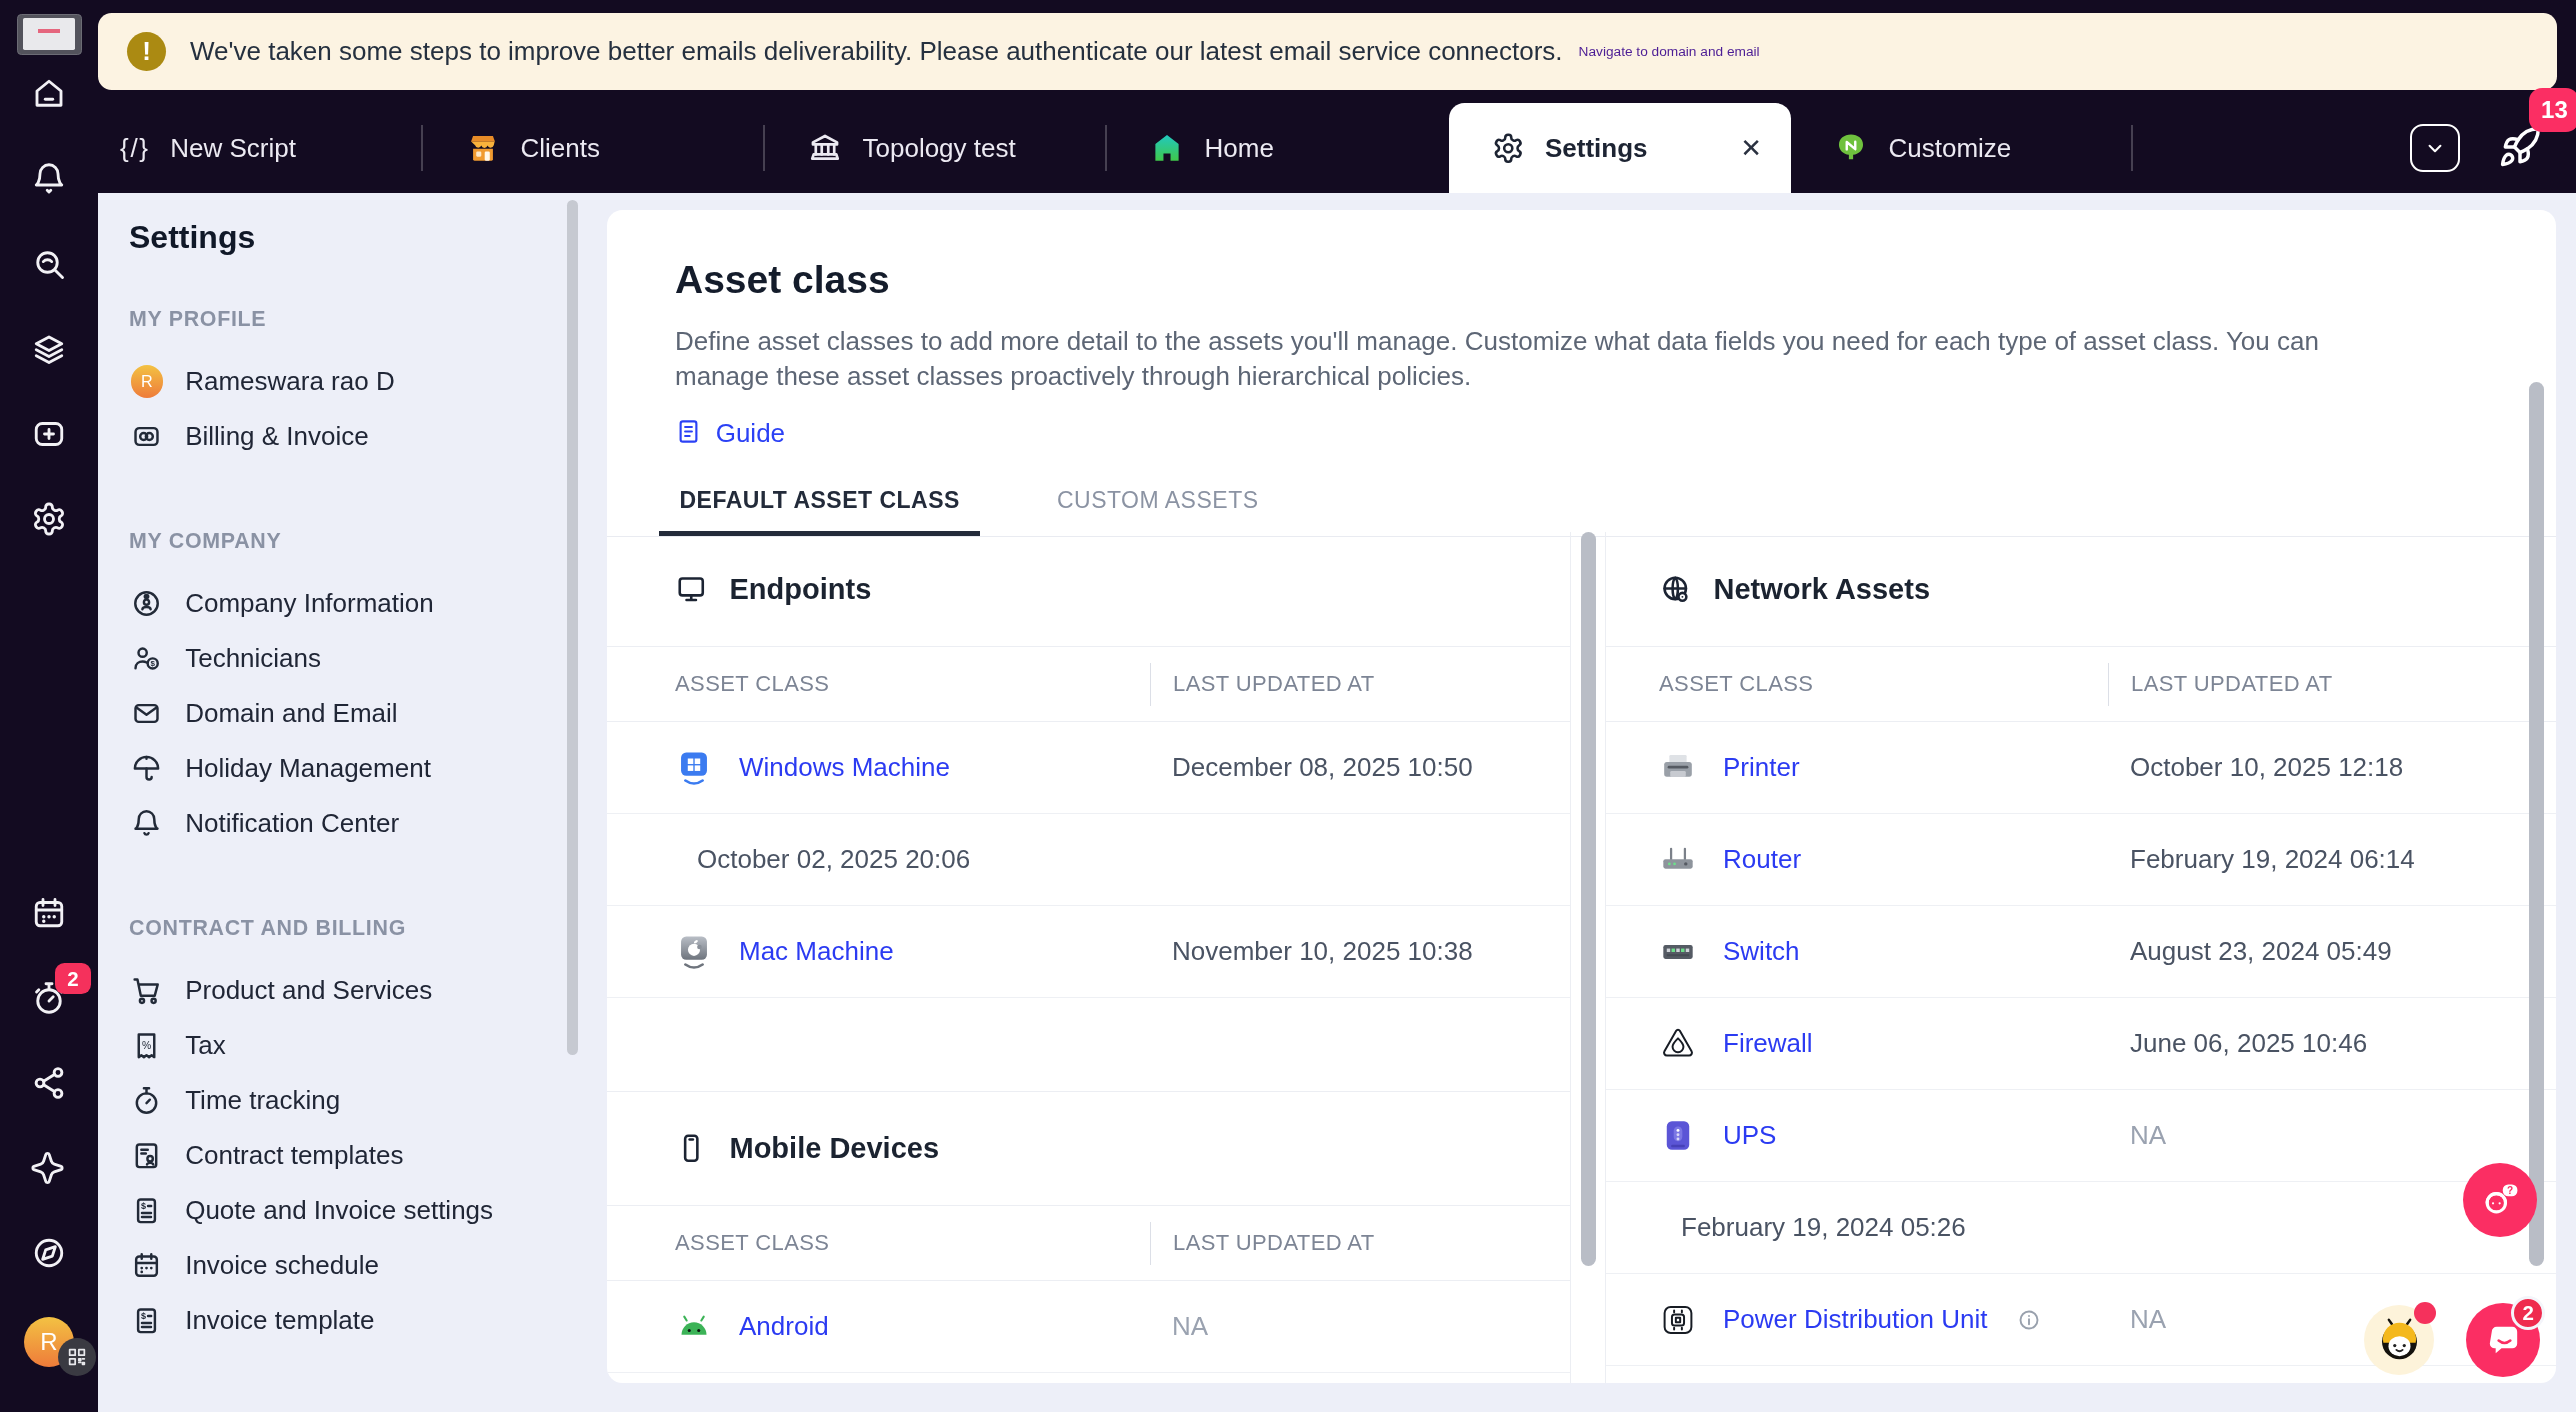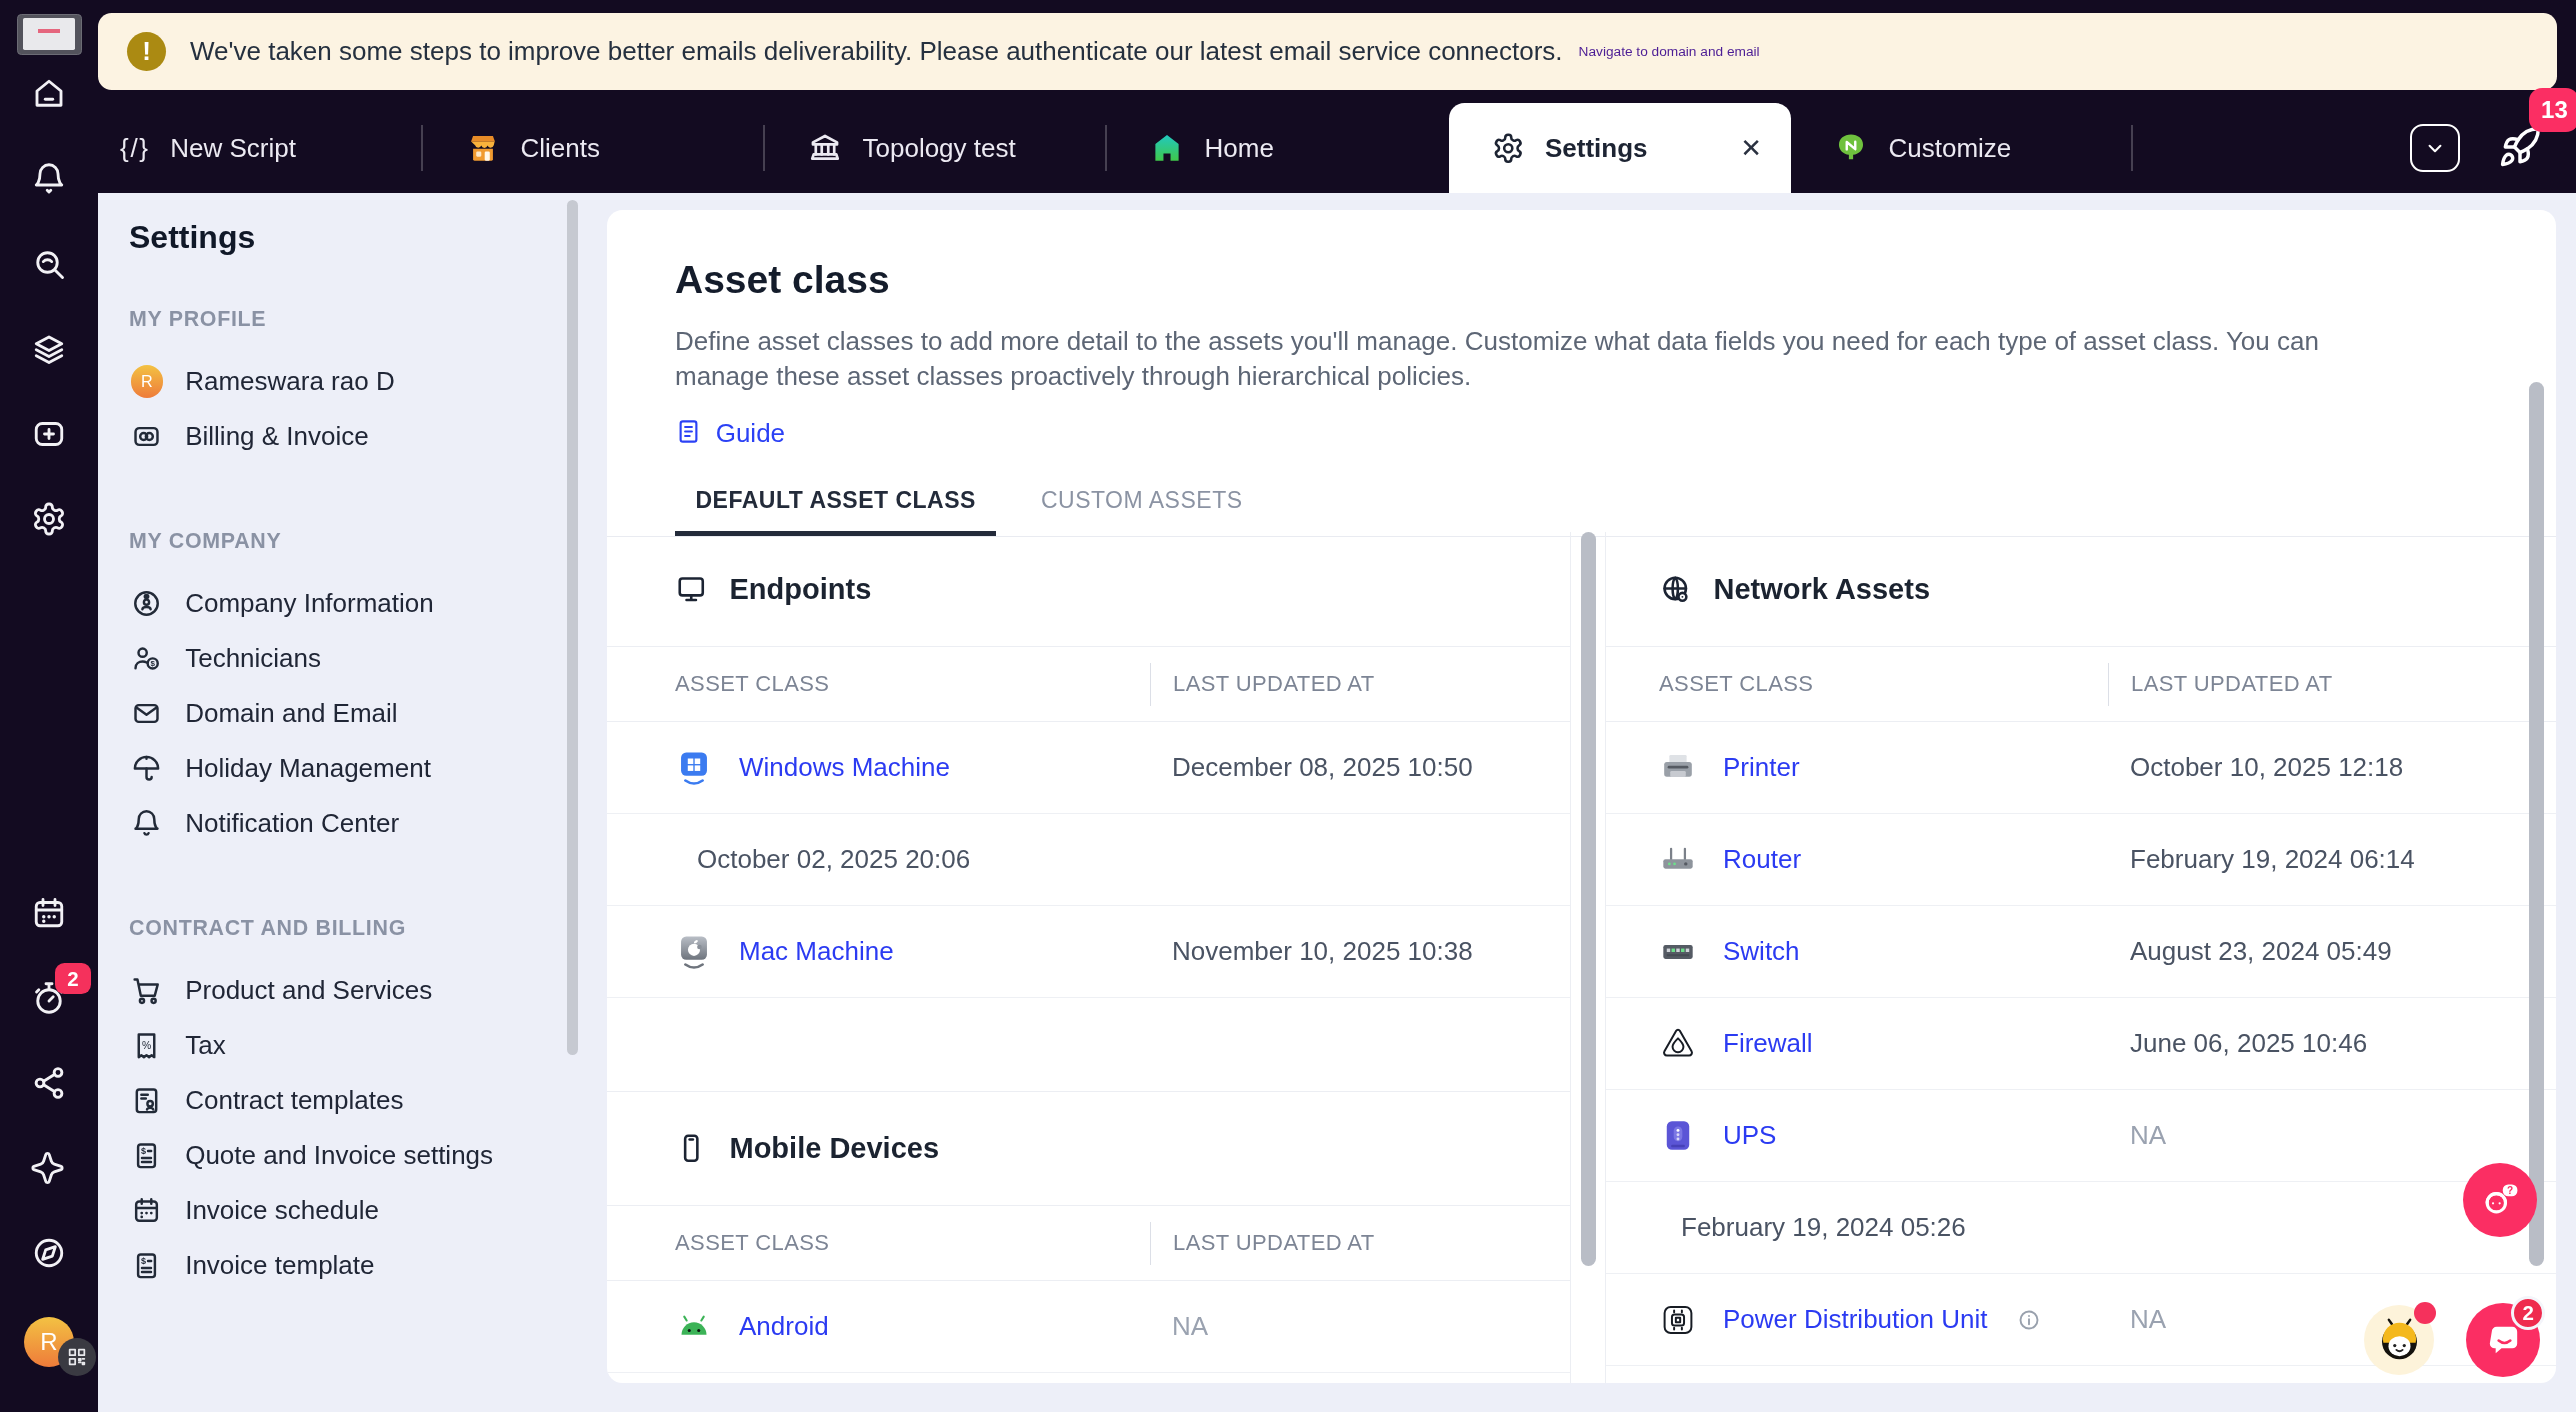--- a/index.html
+++ b/index.html
@@ -58,21 +58,21 @@
   .side-avatar { width:32.5px; height:32.5px; border-radius:50%; background:linear-gradient(180deg,#f3c243,#ee7b3a); color:#fff; font-size:16.2px; display:flex; align-items:center; justify-content:center; flex:none; }
   .side-scroll { position:absolute; right:12px; top:6.8px; width:11px; height:855px; border-radius:6px; background:#c6c9d1; cursor:pointer; }
 
   
   .main { flex:1; position:relative; min-width:0; }
   .card { position:absolute; left:17px; top:17px; right:20.5px; bottom:30px; background:#fff; border-radius:15.4px; overflow:hidden; }
   .card-header { padding:48px 68px 0 68px; }
   .page-title { font-size:39px; font-weight:bold; color:#141c2b; }
   .page-desc { margin-top:22px; font-size:26px; line-height:35px; color:#5d6675; max-width:1745px; }
   .guide-row { margin-top:24px; display:flex; align-items:flex-start; gap:13.7px; color:#2b41f5; font-size:26px; cursor:pointer; }
-  .tabs-row { margin-top:38px; padding-left:68px; border-bottom:1.7px solid #e9ebf1; display:flex; gap:24px; }
+  .tabs-row { margin-top:38px; padding-left:52px; border-bottom:1.7px solid #e9ebf1; display:flex; gap:56px; }
   .mtab { font-size:23px; letter-spacing:0.5px; padding:0 20.5px 22px 20.5px; color:#8b93a3; cursor:pointer; }
   .mtab.active { color:#232b3a; font-weight:bold; box-shadow:inset 0 -5.1px 0 #232b3a; }
 
   .columns { position:absolute; top:322px; bottom:0; left:0; right:0; display:flex; }
   .col-left { width:963px; flex:none; }
   .divider { width:36px; flex:none; border-left:1.7px solid #eceef3; border-right:1.7px solid #eceef3; position:relative; }
   .divider-thumb { position:absolute; top:0; left:10.3px; width:14.5px; height:734px; border-radius:7.7px; background:#b9bdc6; cursor:pointer; }
   .col-right { flex:1; min-width:0; }
 
   .section-head { height:115px; border-bottom:1.7px solid #eceef3; display:flex; align-items:center; gap:22px; }
@@ -387,20 +387,29 @@
           <span>Product and Services</span>
         </div>
                 <div class="side-item">
           <span class="icn ">
                     <svg viewBox="0 0 24 24" width="31" height="31" fill="none" stroke="currentColor" stroke-width="1.9" stroke-linecap="round" stroke-linejoin="round" style="font-size:30px">
                       <path d="M6 3.5h12V21l-2-1.4-2 1.4-2-1.4L10 21l-2-1.4L6 21z"></path>
                       <text x="12" y="14.5" font-size="8" text-anchor="middle" fill="currentColor" stroke="none">%</text>
                     </svg>
                   </span>
           <span>Tax</span>
+        </div>
+                <div class="side-item">
+          <span class="icn ">
+                    <svg viewBox="0 0 24 24" width="31" height="31" fill="none" stroke="currentColor" stroke-width="1.9" stroke-linecap="round" stroke-linejoin="round">
+                      <circle cx="12" cy="14" r="7.5"></circle>
+                      <path d="M12 14l2.6-2.6M10 2.5h4M12 2.5v4"></path>
+                    </svg>
+                  </span>
+          <span>Time tracking</span>
         </div>
                 <div class="side-item">
           <span class="icn ">
                     <svg viewBox="0 0 24 24" width="31" height="31" fill="none" stroke="currentColor" stroke-width="1.9" stroke-linecap="round" stroke-linejoin="round">
                       <rect x="4.5" y="3.5" width="15" height="17.5" rx="2"></rect>
                       <path d="M8 7.5h5M8 10.5h3.5"></path>
                       <circle cx="14.8" cy="14.5" r="2.1"></circle>
                       <path d="M12.4 19c.3-1.7 4.5-1.7 4.8 0"></path>
                     </svg>
                   </span>

